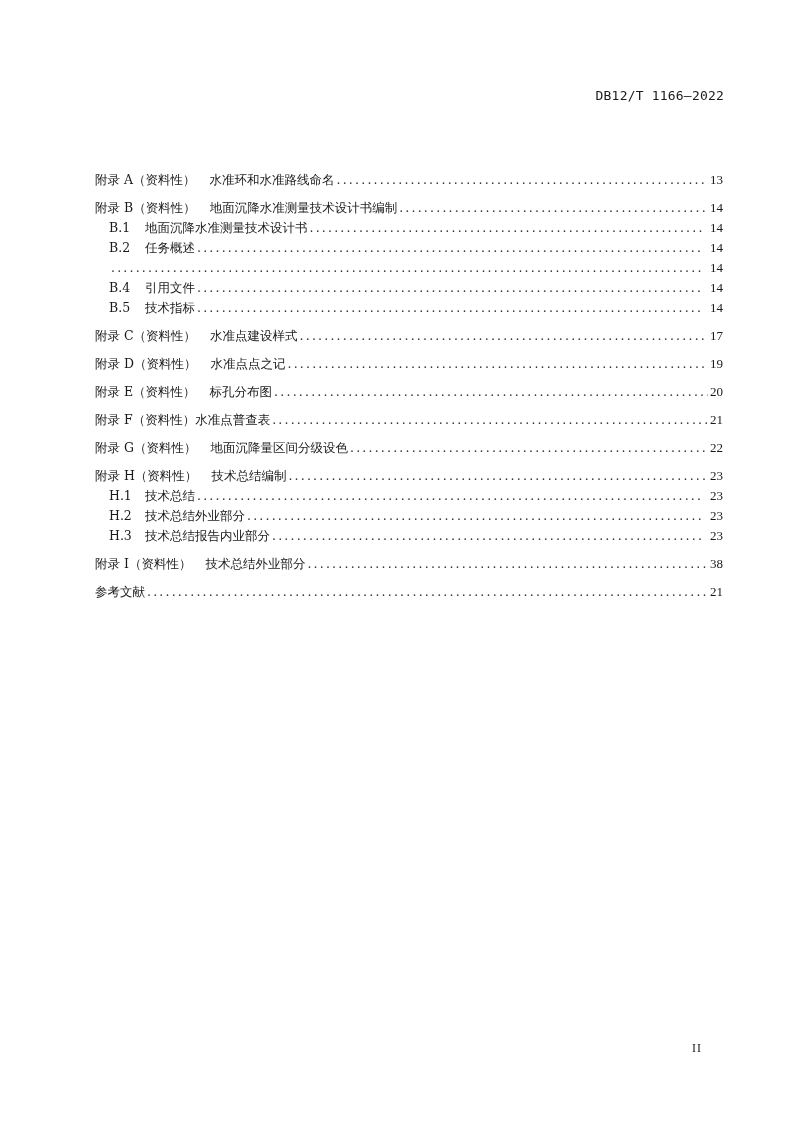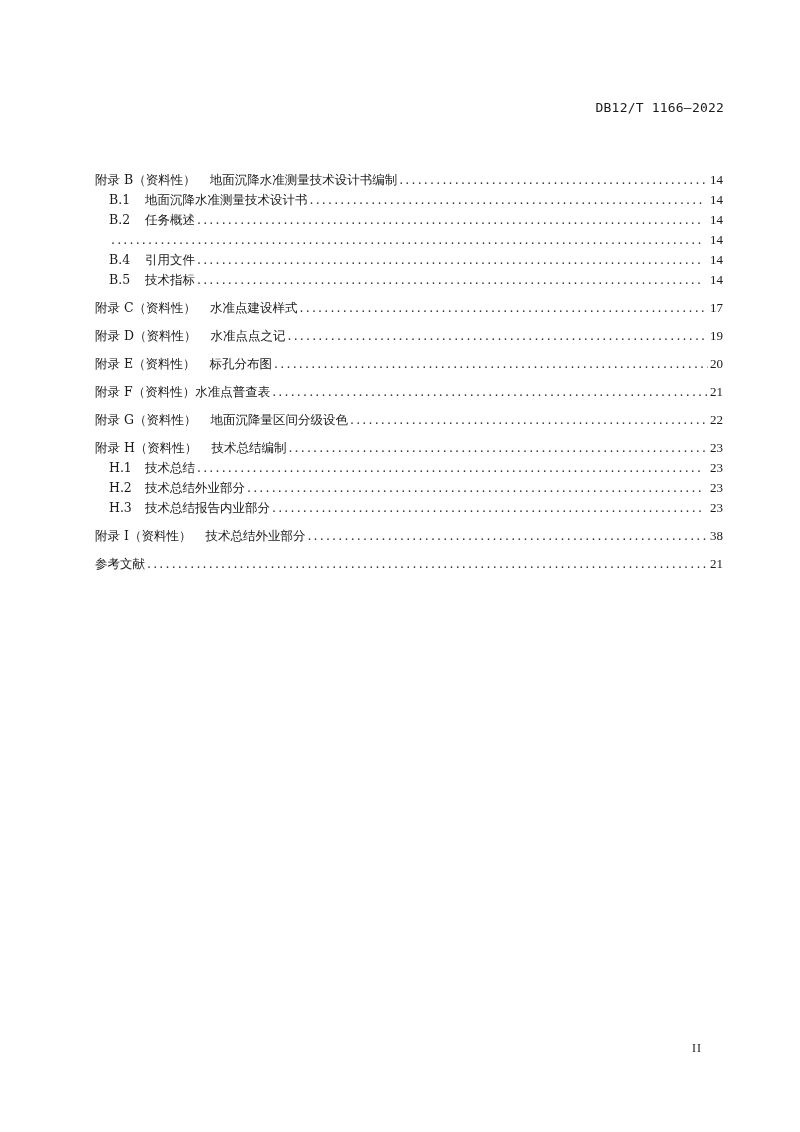--- a/index.html
+++ b/index.html
@@ -1,18 +1,18 @@
 <!DOCTYPE html>
 <html><head>
   <meta charset="utf-8">
   <style>
     html, body { margin: 0; padding: 0; background: #ffffff; }
     body { width: 800px; height: 1132px; position: relative; overflow: hidden;
            font-family: "DejaVu Serif", "Liberation Serif", serif; color: #1a1a1a; }
-    .std-code { position: absolute; top: 100px; right: 76px; font-family: "DejaVu Sans Mono", "Liberation Mono", monospace;
+    .std-code { position: absolute; top: 88px; right: 76px; font-family: "DejaVu Sans Mono", "Liberation Mono", monospace;
                 font-size: 13px; letter-spacing: 0.2px; }
     .toc { position: absolute; top: 170px; left: 95px; width: 628px; }
     .row { display: flex; align-items: baseline; font-size: 12.5px; line-height: 20px; white-space: nowrap; }
     .row.top { margin-top: 8px; }
     .row.top:first-child { margin-top: 0; }
     .row.sub { padding-left: 14px; line-height: 20px; }
     .label { flex: 0 0 auto; }
     .label .sep { display: inline-block; width: 14px; }
     .label .sub-num { display: inline-block; width: 36px; }
     .dots { flex: 1 1 auto; overflow: hidden; margin: 0 2px; color: #333; letter-spacing: 2.2px; }
@@ -20,20 +20,25 @@
     .page { flex: 0 0 auto; font-family: "Liberation Serif", serif; font-size: 13px; }
     .row.sub .page { padding-left: 4px; }
     .folio { position: absolute; top: 1041px; left: 692px; font-family: "Liberation Serif", serif; font-size: 12px; letter-spacing: 1px; }
   </style>
 </head>
 <body>
 
 <div class="std-code">DB12/T 1166—2022</div>
 
 <div class="toc">
+  <div class="row top">
+    <span class="label"><span>附录 A（资料性）</span><span class="sep"></span><span>水准环和水准路线命名</span></span>
+    <span class="dots"></span>
+    <span class="page">13</span>
+  </div>
   <div class="row top">
     <span class="label"><span>附录 B（资料性）</span><span class="sep"></span><span>地面沉降水准测量技术设计书编制</span></span>
     <span class="dots"></span>
     <span class="page">14</span>
   </div>
   <div class="row sub">
     <span class="label"><span class="sub-num">B.1</span><span>地面沉降水准测量技术设计书</span></span>
     <span class="dots"></span>
     <span class="page">14</span>
   </div>

